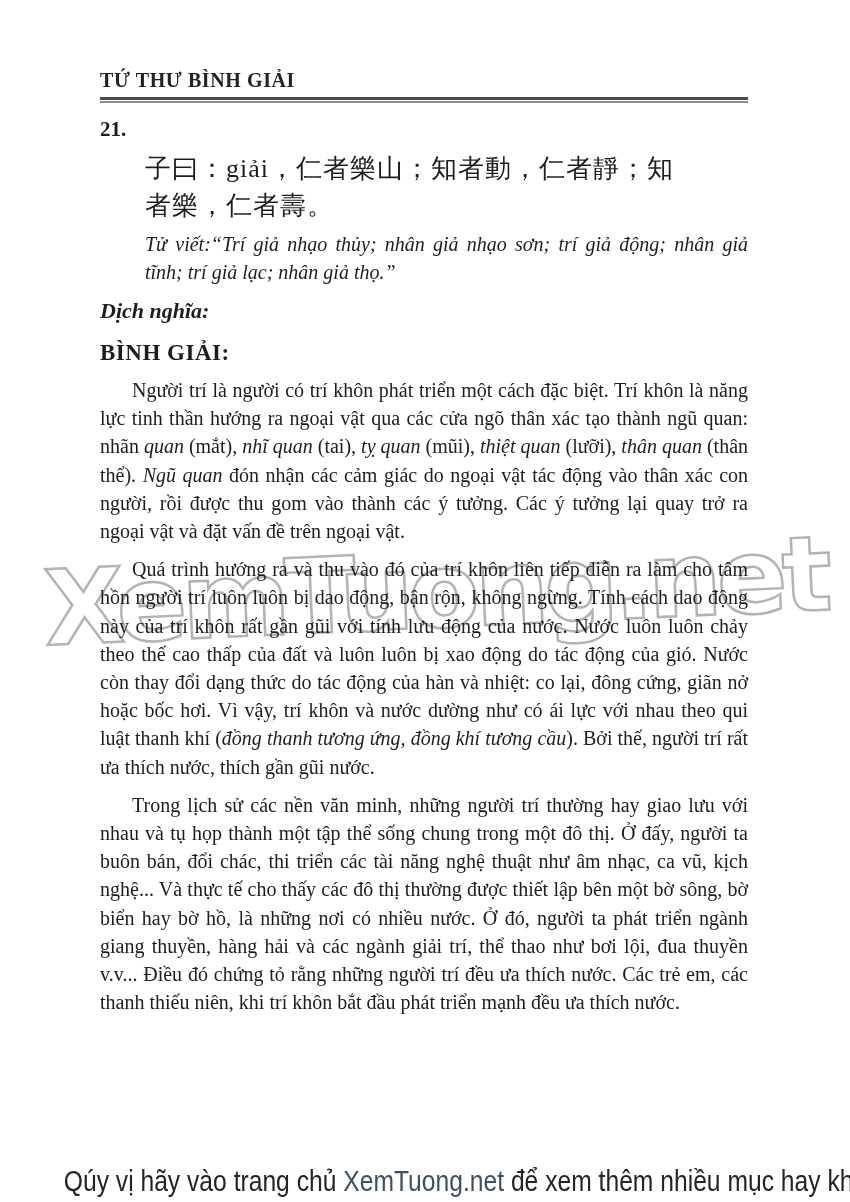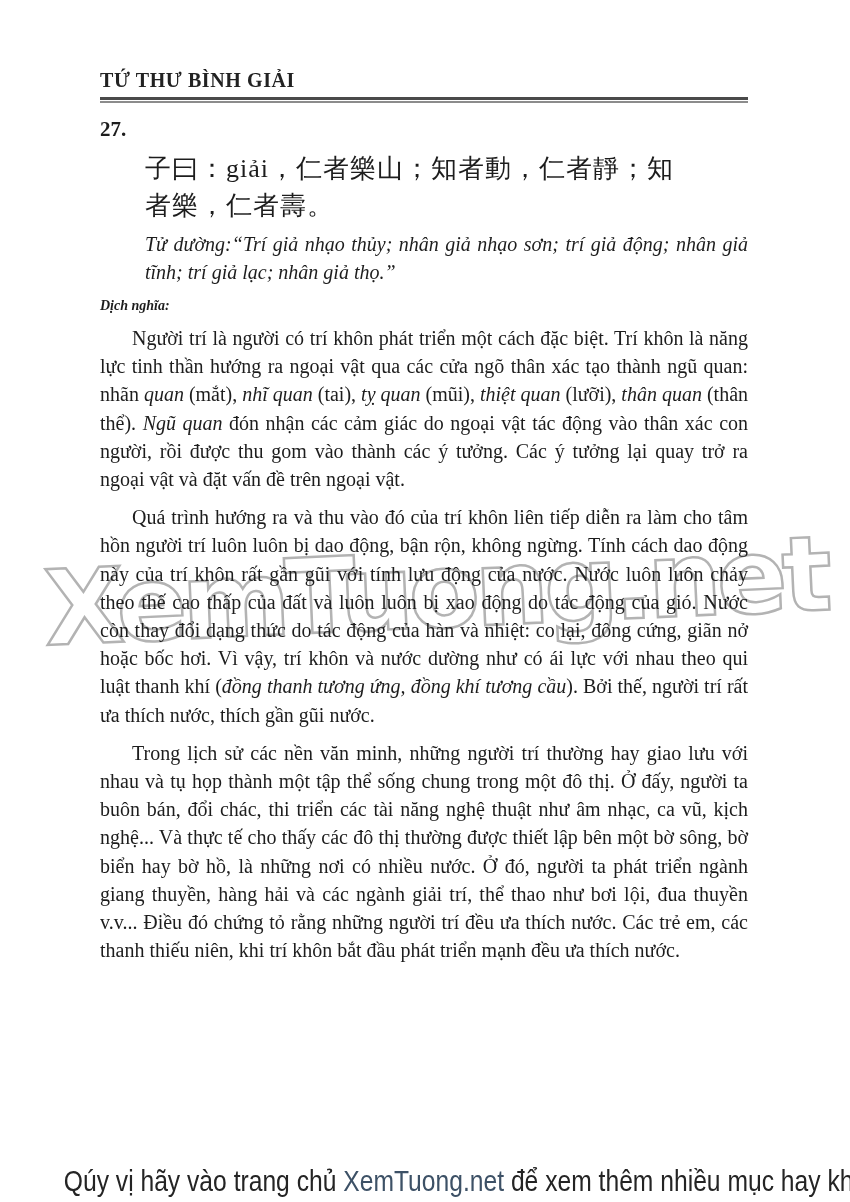--- a/index.html
+++ b/index.html
@@ -48,21 +48,21 @@
   }
   .translit {
     margin: 6px 0 0 45px;
     font-style: italic;
     font-size: 20px;
     line-height: 28px;
     text-align: justify;
   }
   .dich-heading {
     margin: 12px 0 0 0;
-    font-size: 14px;
+    font-size: 22px;
     font-weight: bold;
     font-style: italic;
   }
   .translation {
     margin: 10px 0 0 45px;
     font-style: italic;
     font-size: 20px;
     line-height: 28px;
     text-align: justify;
   }
@@ -125,30 +125,31 @@
 
 <div class="page">
 
   <div class="watermark">XemTuong.net</div>
 
   <div class="content">
 
     <div class="running-head">TỨ THƯ BÌNH GIẢI</div>
     <div class="header-rule"></div>
 
-    <div class="section-num">27.</div>
+    <div class="section-num">21.</div>
 
     <div class="hanzi">子曰：giải，仁者樂山；知者動，仁者靜；知
 者樂，仁者壽。</div>
 
-    <p class="translit">Tử dường:“Trí giả nhạo thủy; nhân giả nhạo sơn; trí giả động; nhân giả tĩnh; trí giả lạc; nhân giả thọ.”</p>
+    <p class="translit">Tử viết:“Trí giả nhạo thủy; nhân giả nhạo sơn; trí giả động; nhân giả tĩnh; trí giả lạc; nhân giả thọ.”</p>
 
     <h3 class="dich-heading">Dịch nghĩa:</h3>
 
 
+    <h2 class="binh-heading">BÌNH GIẢI:</h2>
 
     <p class="body-para"><span>Người trí là người có trí khôn phát triển một cách đặc biệt. Trí khôn là năng lực tinh thần hướng ra ngoại vật qua các cửa ngõ thân xác tạo thành ngũ quan: nhãn </span><i>quan</i><span> (mắt), </span><i>nhĩ quan</i><span> (tai), </span><i>tỵ quan</i><span> (mũi), </span><i>thiệt quan</i><span> (lưỡi), </span><i>thân quan</i><span> (thân thể). </span><i>Ngũ quan</i><span> đón nhận các cảm giác do ngoại vật tác động vào thân xác con người, rồi được thu gom vào thành các ý tưởng. Các ý tưởng lại quay trở ra ngoại vật và đặt vấn đề trên ngoại vật.</span></p>
     <p class="body-para"><span>Quá trình hướng ra và thu vào đó của trí khôn liên tiếp diễn ra làm cho tâm hồn người trí luôn luôn bị dao động, bận rộn, không ngừng. Tính cách dao động này của trí khôn rất gần gũi với tính lưu động của nước. Nước luôn luôn chảy theo thế cao thấp của đất và luôn luôn bị xao động do tác động của gió. Nước còn thay đổi dạng thức do tác động của hàn và nhiệt: co lại, đông cứng, giãn nở hoặc bốc hơi. Vì vậy, trí khôn và nước dường như có ái lực với nhau theo qui luật thanh khí (</span><i>đồng thanh tương ứng, đồng khí tương cầu</i><span>). Bởi thế, người trí rất ưa thích nước, thích gần gũi nước.</span></p>
     <p class="body-para"><span>Trong lịch sử các nền văn minh, những người trí thường hay giao lưu với nhau và tụ họp thành một tập thể sống chung trong một đô thị. Ở đấy, người ta buôn bán, đổi chác, thi triển các tài năng nghệ thuật như âm nhạc, ca vũ, kịch nghệ... Và thực tế cho thấy các đô thị thường được thiết lập bên một bờ sông, bờ biển hay bờ hồ, là những nơi có nhiều nước. Ở đó, người ta phát triển ngành giang thuyền, hàng hải và các ngành giải trí, thể thao như bơi lội, đua thuyền v.v... Điều đó chứng tỏ rằng những người trí đều ưa thích nước. Các trẻ em, các thanh thiếu niên, khi trí khôn bắt đầu phát triển mạnh đều ưa thích nước.</span></p>
 
 
   </div>
 
   <div class="footer"><span>Qúy vị hãy vào trang chủ </span><a class="brand" href="#">XemTuong.net</a><span> để xem thêm nhiều mục hay khác</span></div>
 

